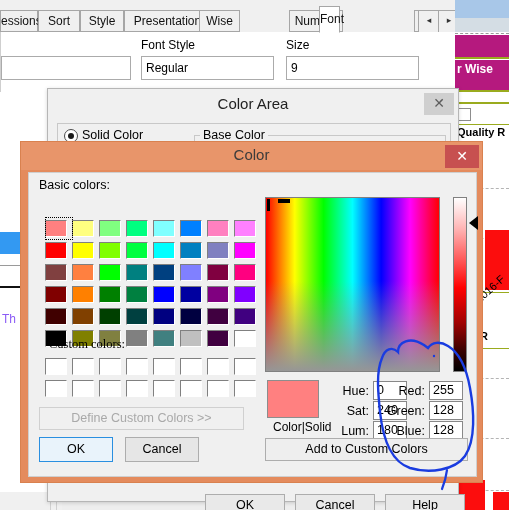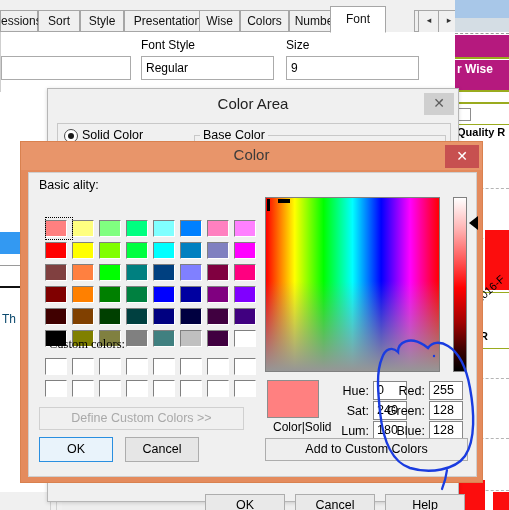--- a/index.html
+++ b/index.html
@@ -29,21 +29,21 @@
   #fontpanel{left:0;top:32px;width:455px;height:60px;background:#ffffff;
              border-left:1px solid #cfcfcf;border-right:1px solid #cfcfcf;}
   .fld-label{position:absolute;font-size:12px;color:#000;}
   .fld-box{position:absolute;box-sizing:border-box;border:1px solid #ababab;
            background:#ffffff;font-size:12px;line-height:22px;padding:0 4px;height:24px;}
 
   
   #bg-blue-chip{left:0;top:232px;width:22px;height:22px;background:#3399f2;}
   #bg-line1{left:0;top:265px;width:36px;height:1px;background:#9a9a9a;}
   #bg-line2{left:0;top:286px;width:40px;height:2px;background:#111;}
-  #bg-th{left:2px;top:312px;font-size:12px;color:#0c4a6e;}
+  #bg-th{left:2px;top:312px;font-size:12px;color:#8b5cf6;}
 
   
   .rb{position:absolute;left:0;width:54px;}
   #rb-sky{top:0;height:18px;background:#a8c7e8;}
   #rb-gray{top:18px;height:14px;background:#d4dde4;}
   #rb-dash1{top:33px;height:1px;border-top:1px dashed #9a9a9a;background:none;}
   #rb-mag1{top:35px;height:22px;background:#b5197e;}
   #rb-olive1{top:57px;height:2px;background:#9aab1e;}
   #rb-mag2{top:60px;height:30px;background:#b5197e;}
   #rb-wise{top:62px;left:2px;font-weight:bold;color:#fff;font-size:12px;width:52px;}
@@ -173,23 +173,22 @@
 <body>
 
 <div class="abs" id="bg-app">
 
   <div class="abs" id="tabstrip">
       <div class="tab" style="left: 0px; width: 38px;">essions</div>
       <div class="tab" style="left: 38px; width: 42px;">Sort</div>
       <div class="tab" style="left: 80px; width: 44px;">Style</div>
       <div class="tab" style="left: 124px; width: 87px;">Presentation</div>
       <div class="tab" style="left: 199px; width: 41px;">Wise</div>
-      <div class="tab" style="left: 240px; width: 49px;">Colors</div>
       <div class="tab" style="left: 289px; width: 54px;">Number</div>
-      <div class="tab active" style="left: 330px; width: 56px;">Font</div>
+      <div class="tab active" style="left: 319px; width: 21px;">Font</div>
       <div class="tab" style="left: 366px; width: 50px; margin-left: 48px;">Layout</div>
       <div class="tabnav" style="left: 418px;">◂</div>
       <div class="tabnav" style="left: 438px;">▸</div>
     </div>
 
   <div class="abs" id="fontpanel">
     <div class="fld-box" style="left:0px;top:24px;width:130px;"></div>
     <div class="fld-label" style="left:140px;top:6px;">Font Style</div>
     <div class="fld-box" style="left:140px;top:24px;width:133px;">Regular</div>
     <div class="fld-label" style="left:285px;top:6px;">Size</div>
@@ -251,21 +250,21 @@
 <div class="ca-btn abs" style="left:385px;width:80px;">Help</div>
 
 <div class="abs" id="colordlg">
   <div id="cd-titlebar" style="background: rgb(232, 149, 106);">
     <div id="cd-title">Color</div>
     <div id="cd-close" style="background: rgb(199, 80, 80);">✕</div>
   </div>
 
   <div id="cd-body">
 
-    <div class="lbl" style="left:10px;top:5px;">Basic ality:</div>
+    <div class="lbl" style="left:10px;top:5px;">Basic colors:</div>
 
     <div id="basicgrid">
         <div class="sw" style="left: 6px; top: 23px; background: rgb(255, 128, 128);"></div>
         <div class="sw" style="left: 33px; top: 23px; background: rgb(255, 255, 128);"></div>
         <div class="sw" style="left: 60px; top: 23px; background: rgb(128, 255, 128);"></div>
         <div class="sw" style="left: 87px; top: 23px; background: rgb(0, 255, 128);"></div>
         <div class="sw" style="left: 114px; top: 23px; background: rgb(128, 255, 255);"></div>
         <div class="sw" style="left: 141px; top: 23px; background: rgb(0, 128, 255);"></div>
         <div class="sw" style="left: 168px; top: 23px; background: rgb(255, 128, 192);"></div>
         <div class="sw" style="left: 195px; top: 23px; background: rgb(255, 128, 255);"></div>

